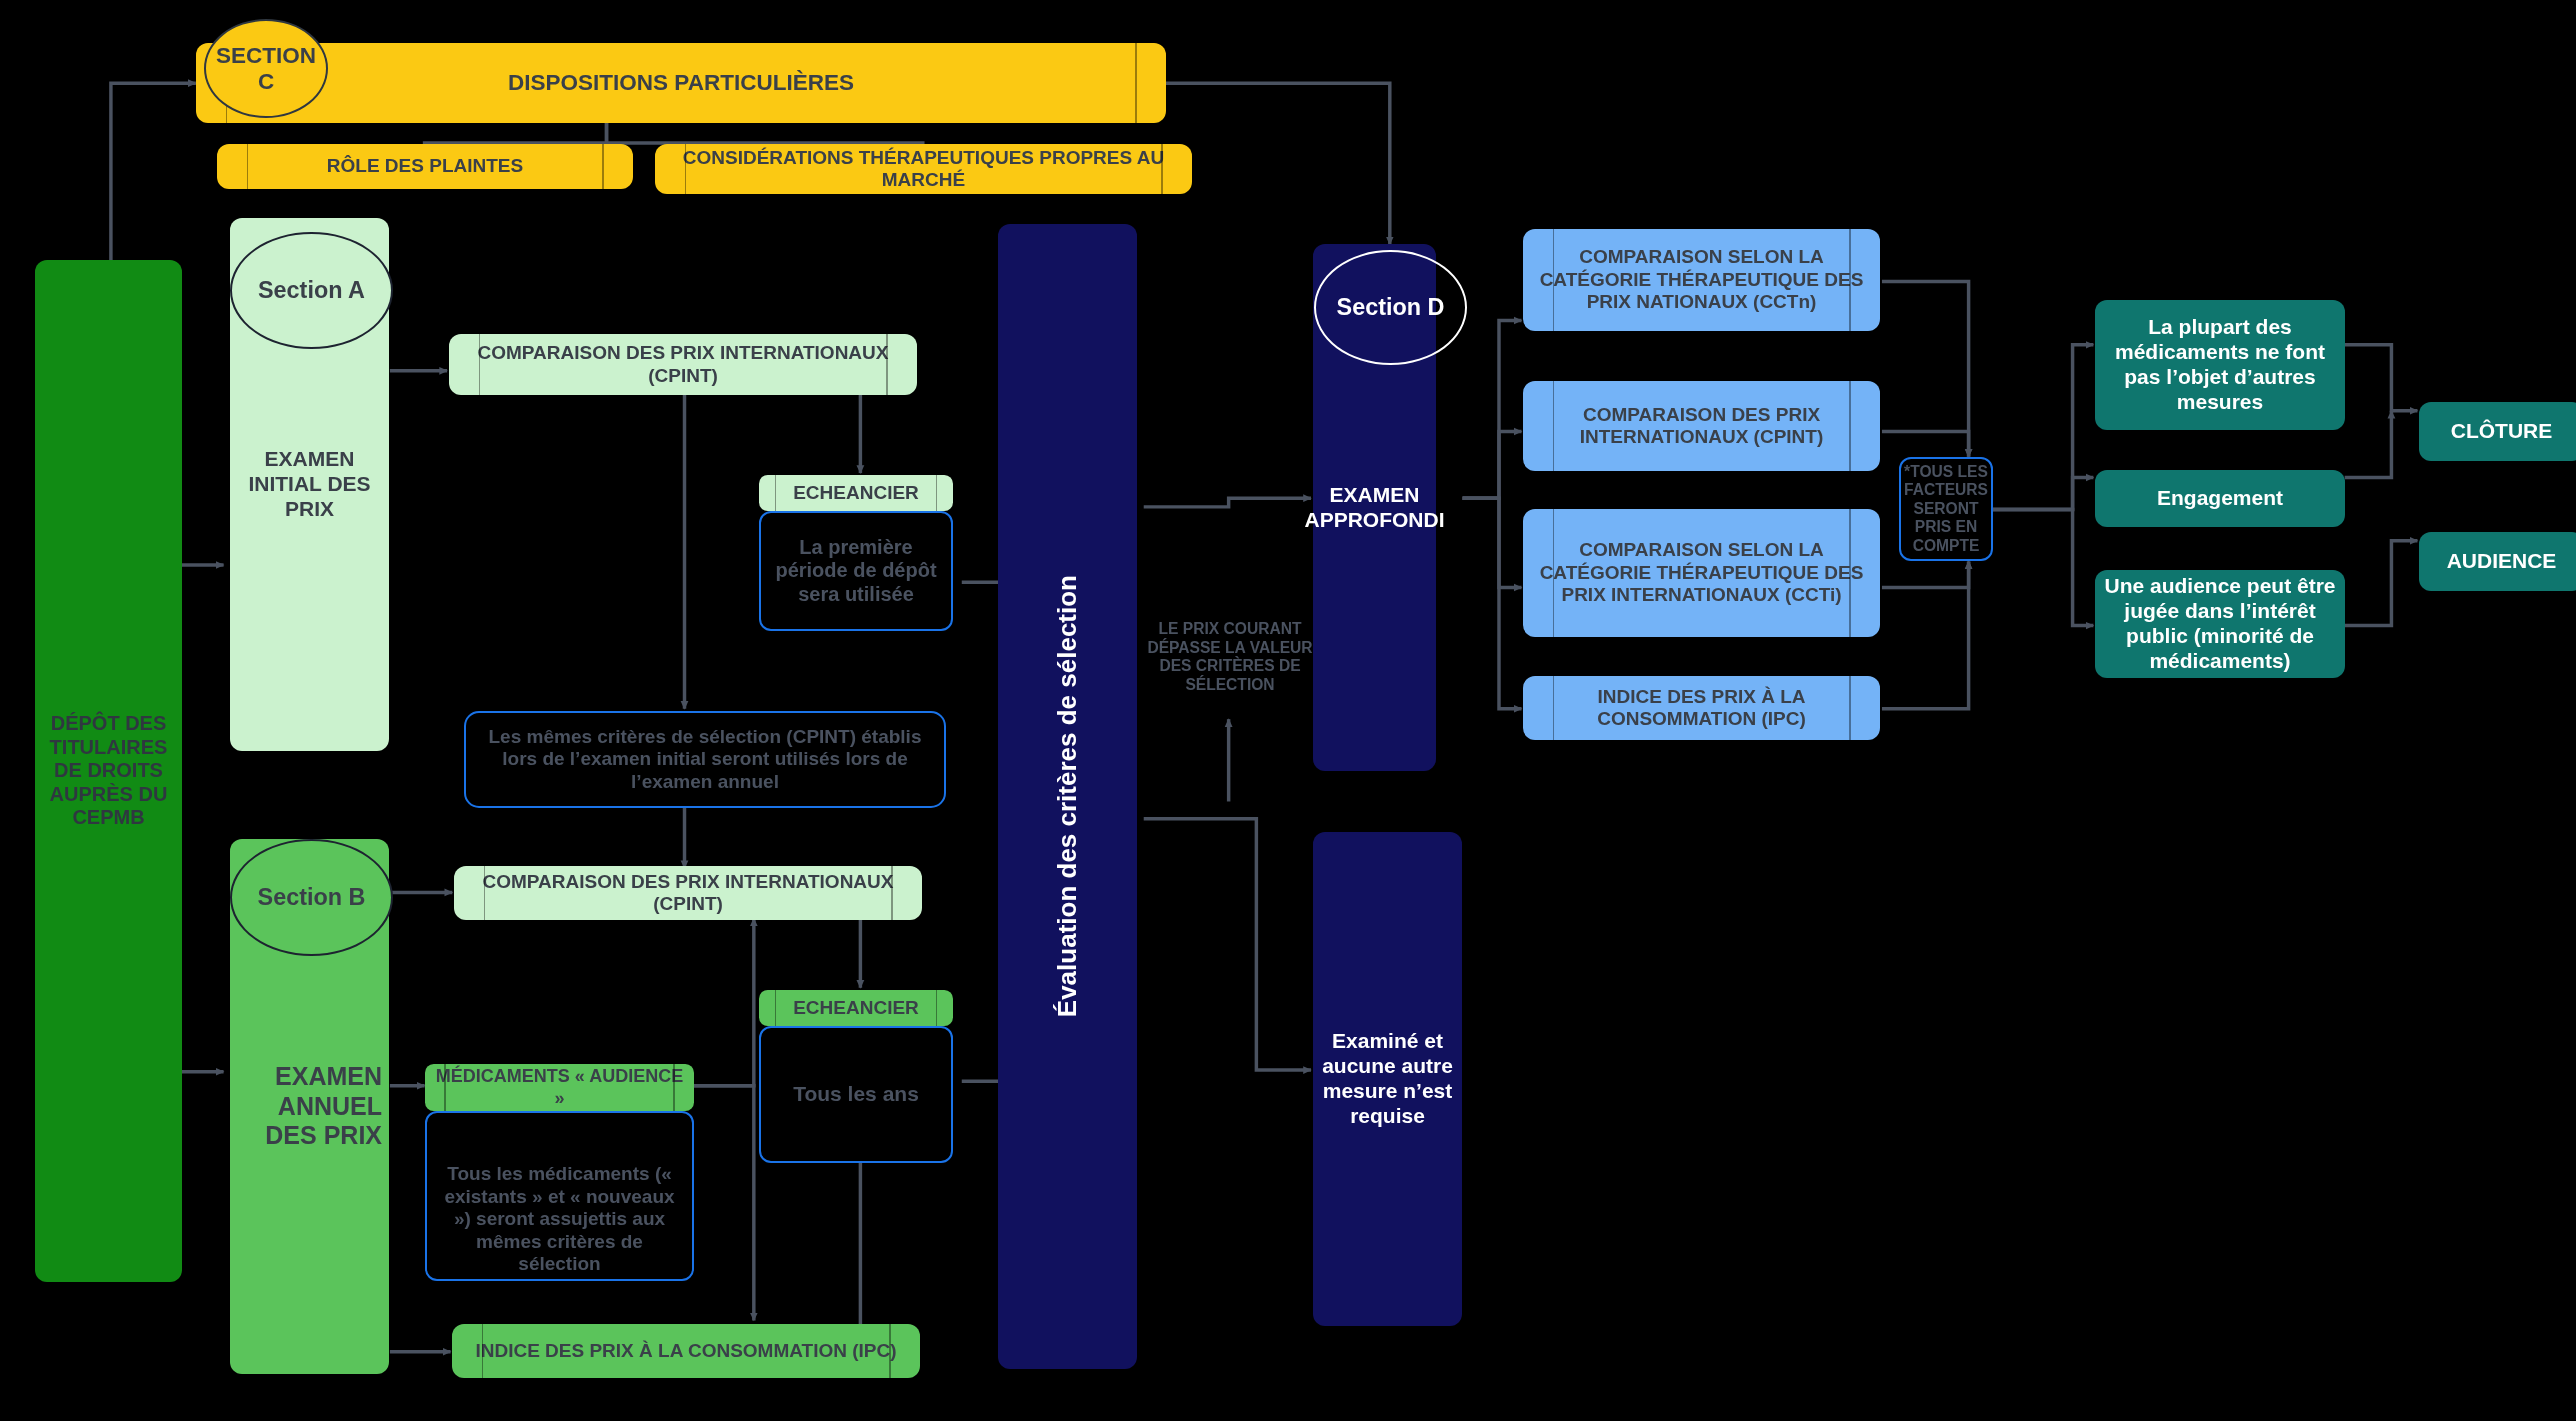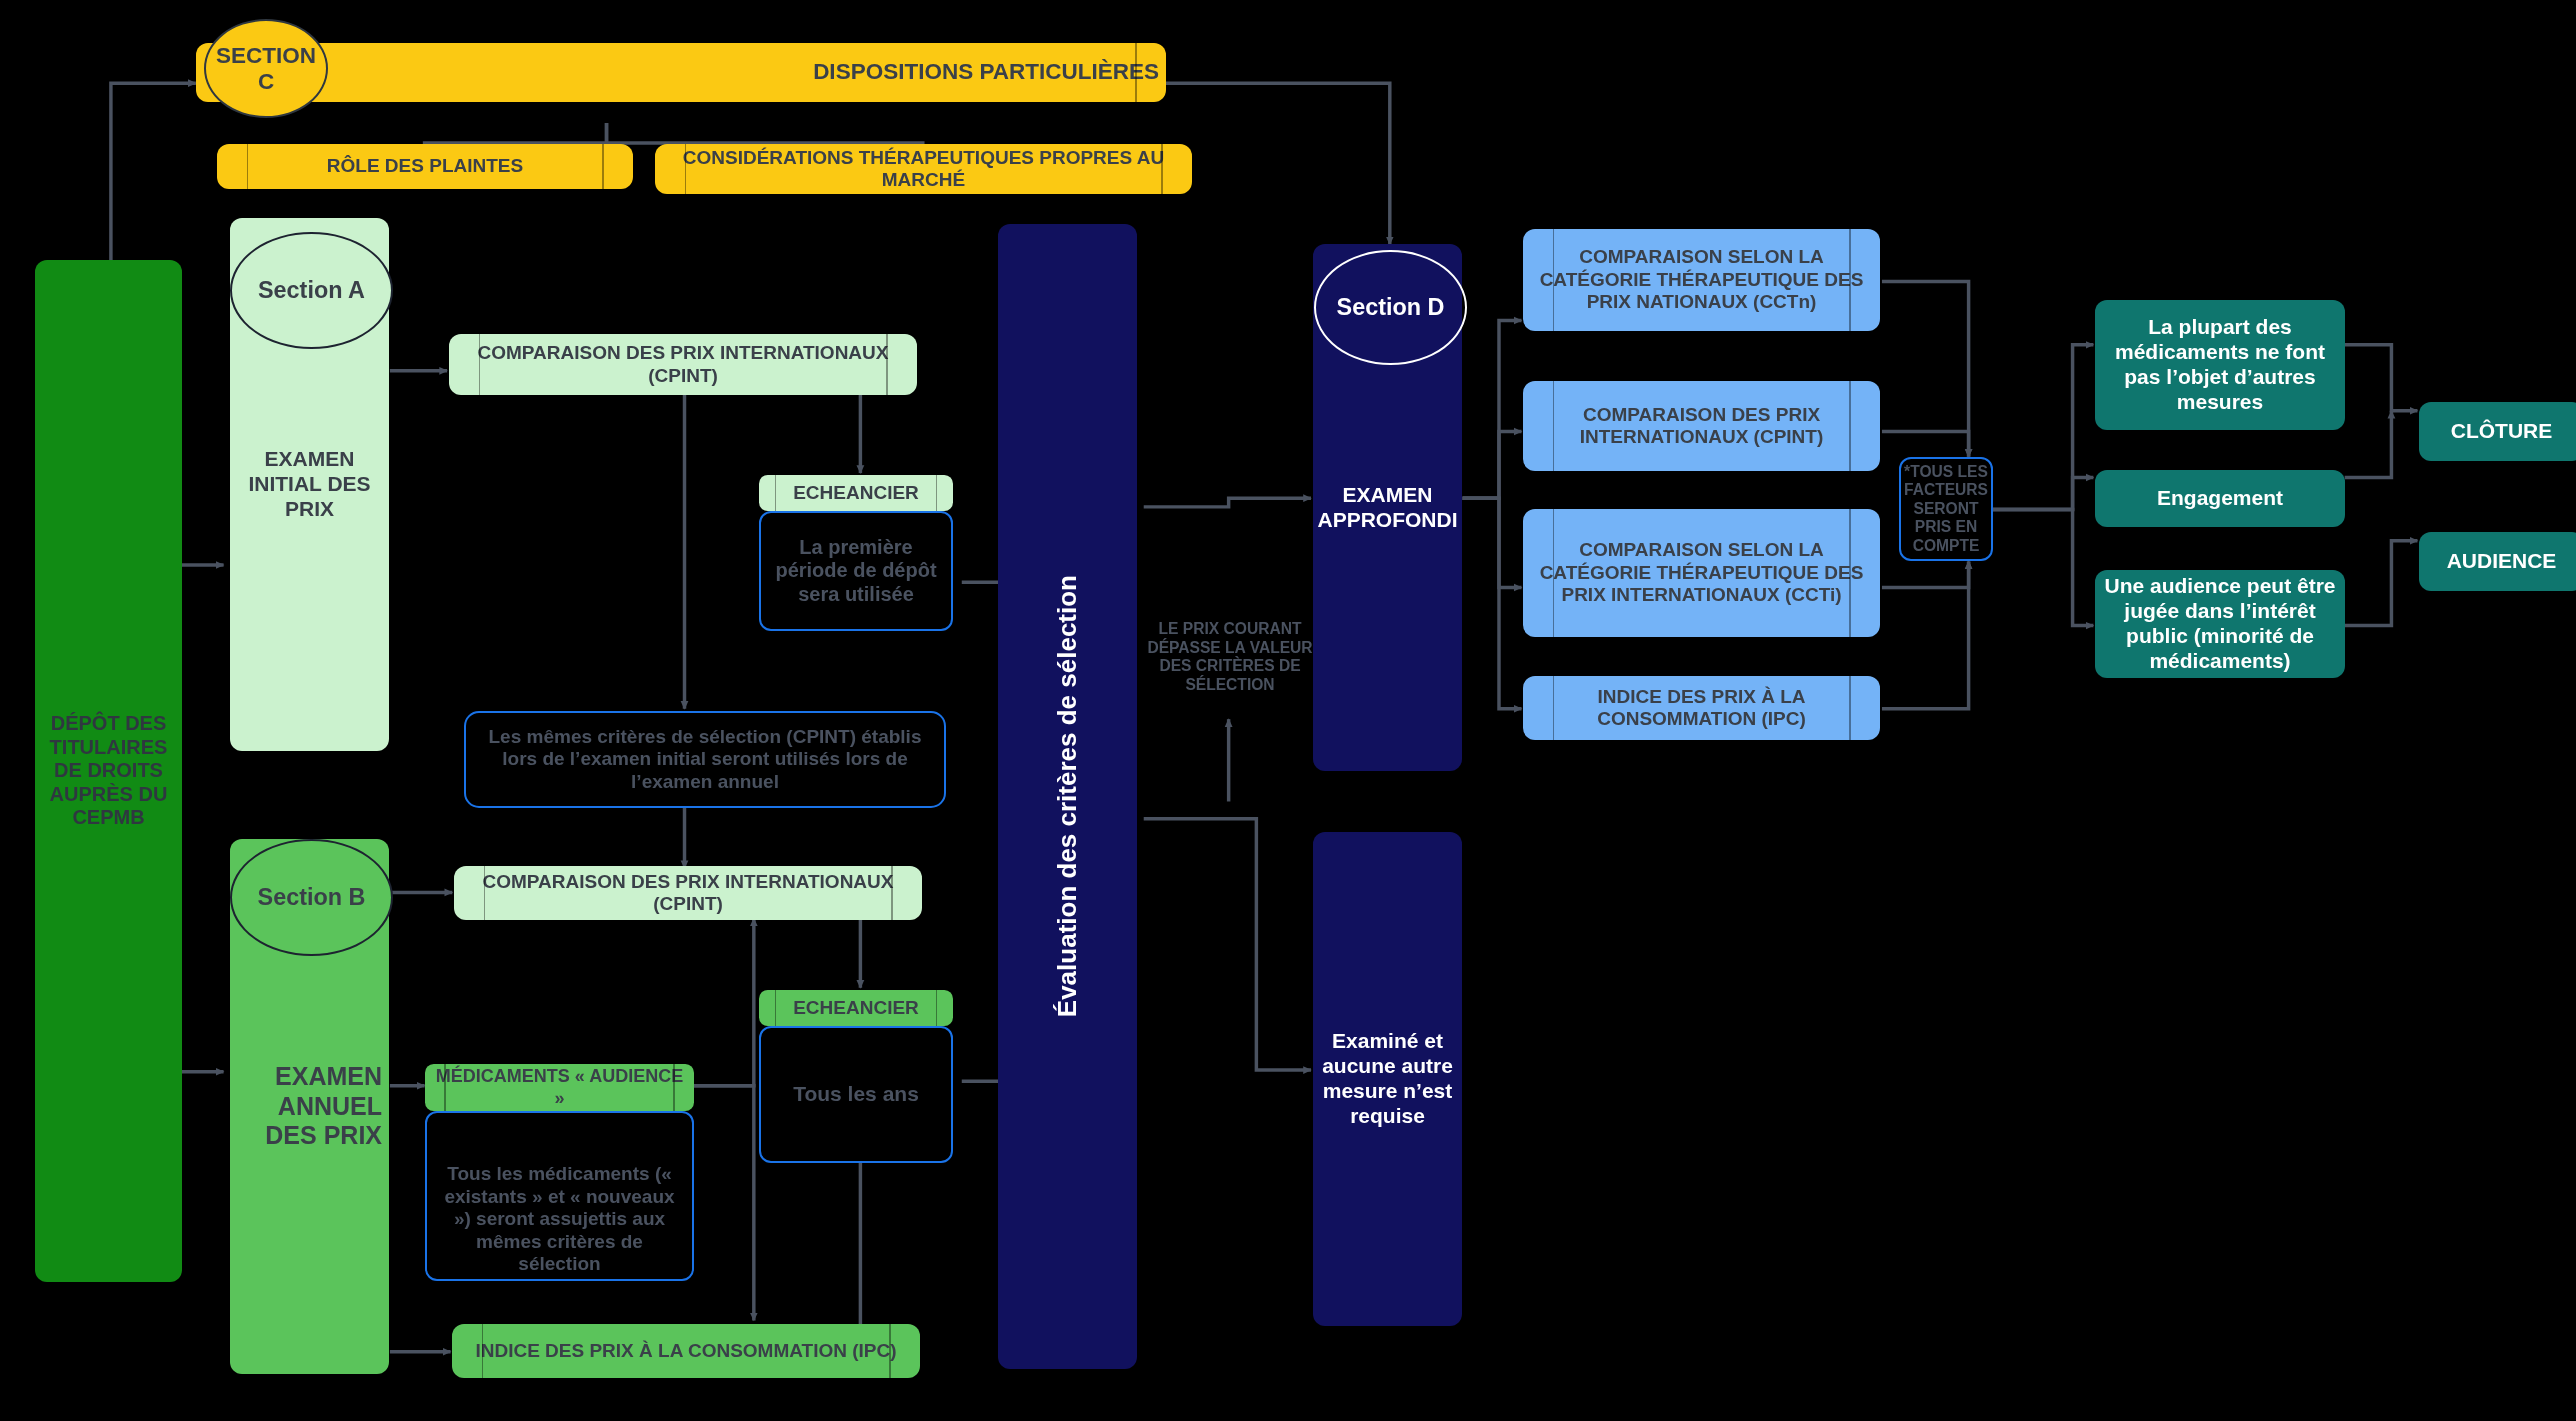--- a/index.html
+++ b/index.html
@@ -113,21 +113,21 @@
     <path class="w" marker-end="url(#ah)" d="M2706,398 L2760,398 L2760,474 L2790,474"></path>
     <path class="w" marker-end="url(#ah)" d="M2706,551 L2760,551 L2760,474"></path>
 
     <path class="w" marker-end="url(#ah)" d="M2706,722 L2760,722 L2760,624 L2790,624"></path>
   </svg>
 
   <div class="node darkgreen" style="left:35px;top:260px;width:147px;height:1022px;font-size:20px;">
     <span>DÉPÔT DES TITULAIRES DE DROITS AUPRÈS DU CEPMB</span>
   </div>
 
-  <div class="node yellow" style="left:196px;top:43px;width:970px;height:59px;font-size:22.5px;justify-content:flex-end;">
+  <div class="node yellow" style="left:196px;top:43px;width:970px;height:80px;font-size:22.5px;">
     <div class="gut l"></div>
     <div class="gut r"></div>
     <span>DISPOSITIONS PARTICULIÈRES</span>
   </div>
   <div class="ellipse" style="left:204px;top:19px;width:120px;height:95px;background:#FBC913;font-size:22.5px;color:#3A4049;">
     <span>SECTION C</span>
   </div>
 
   <div class="node yellow" style="left:217px;top:144px;width:416px;height:45px;font-size:19px;">
     <div class="gut l"></div>
@@ -208,21 +208,21 @@
   </div>
 
   <div class="lbl" style="left:1145px;top:620px;width:170px;font-size:15.6px;">
     <span>LE PRIX COURANT DÉPASSE LA VALEUR DES CRITÈRES DE SÉLECTION</span>
   </div>
 
   <div class="node navy" style="left:1313px;top:832px;width:149px;height:494px;font-size:21px;">
     <span>Examiné et aucune autre mesure n’est requise</span>
   </div>
 
-  <div class="node navy" style="left:1313px;top:244px;width:149px;height:527px;font-size:21px;">
+  <div class="node navy" style="left:1313px;top:244px;width:123px;height:527px;font-size:21px;">
     <span>EXAMEN APPROFONDI</span>
   </div>
   <div class="ellipse onnavy" style="left:1314px;top:250px;width:149px;height:111px;font-size:23.4px;">
     <span>Section D</span>
   </div>
 
   <div class="node lightblue" style="left:1523px;top:229px;width:357px;height:102px;font-size:19px;">
     <div class="gut l"></div>
     <div class="gut r"></div>
     <span>COMPARAISON SELON LA CATÉGORIE THÉRAPEUTIQUE DES PRIX NATIONAUX (CCTn)</span>

